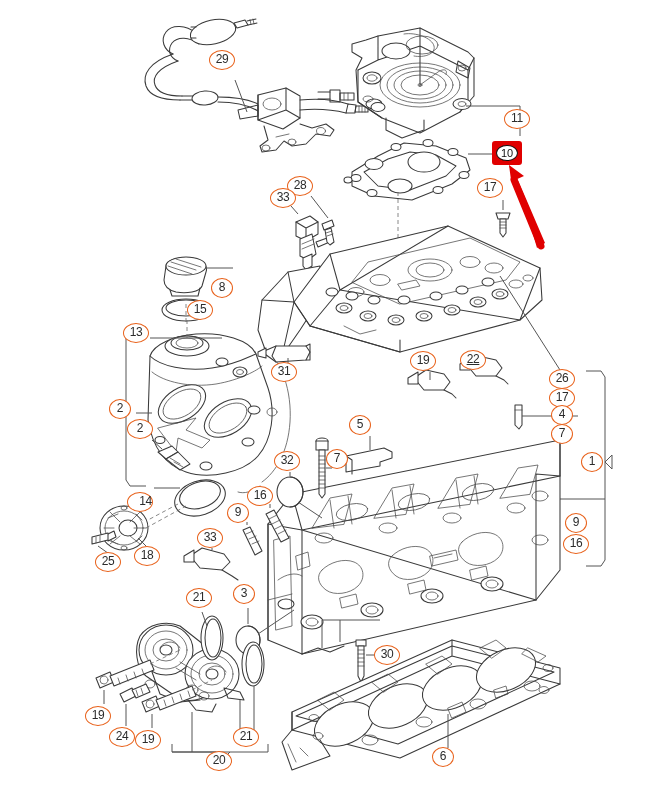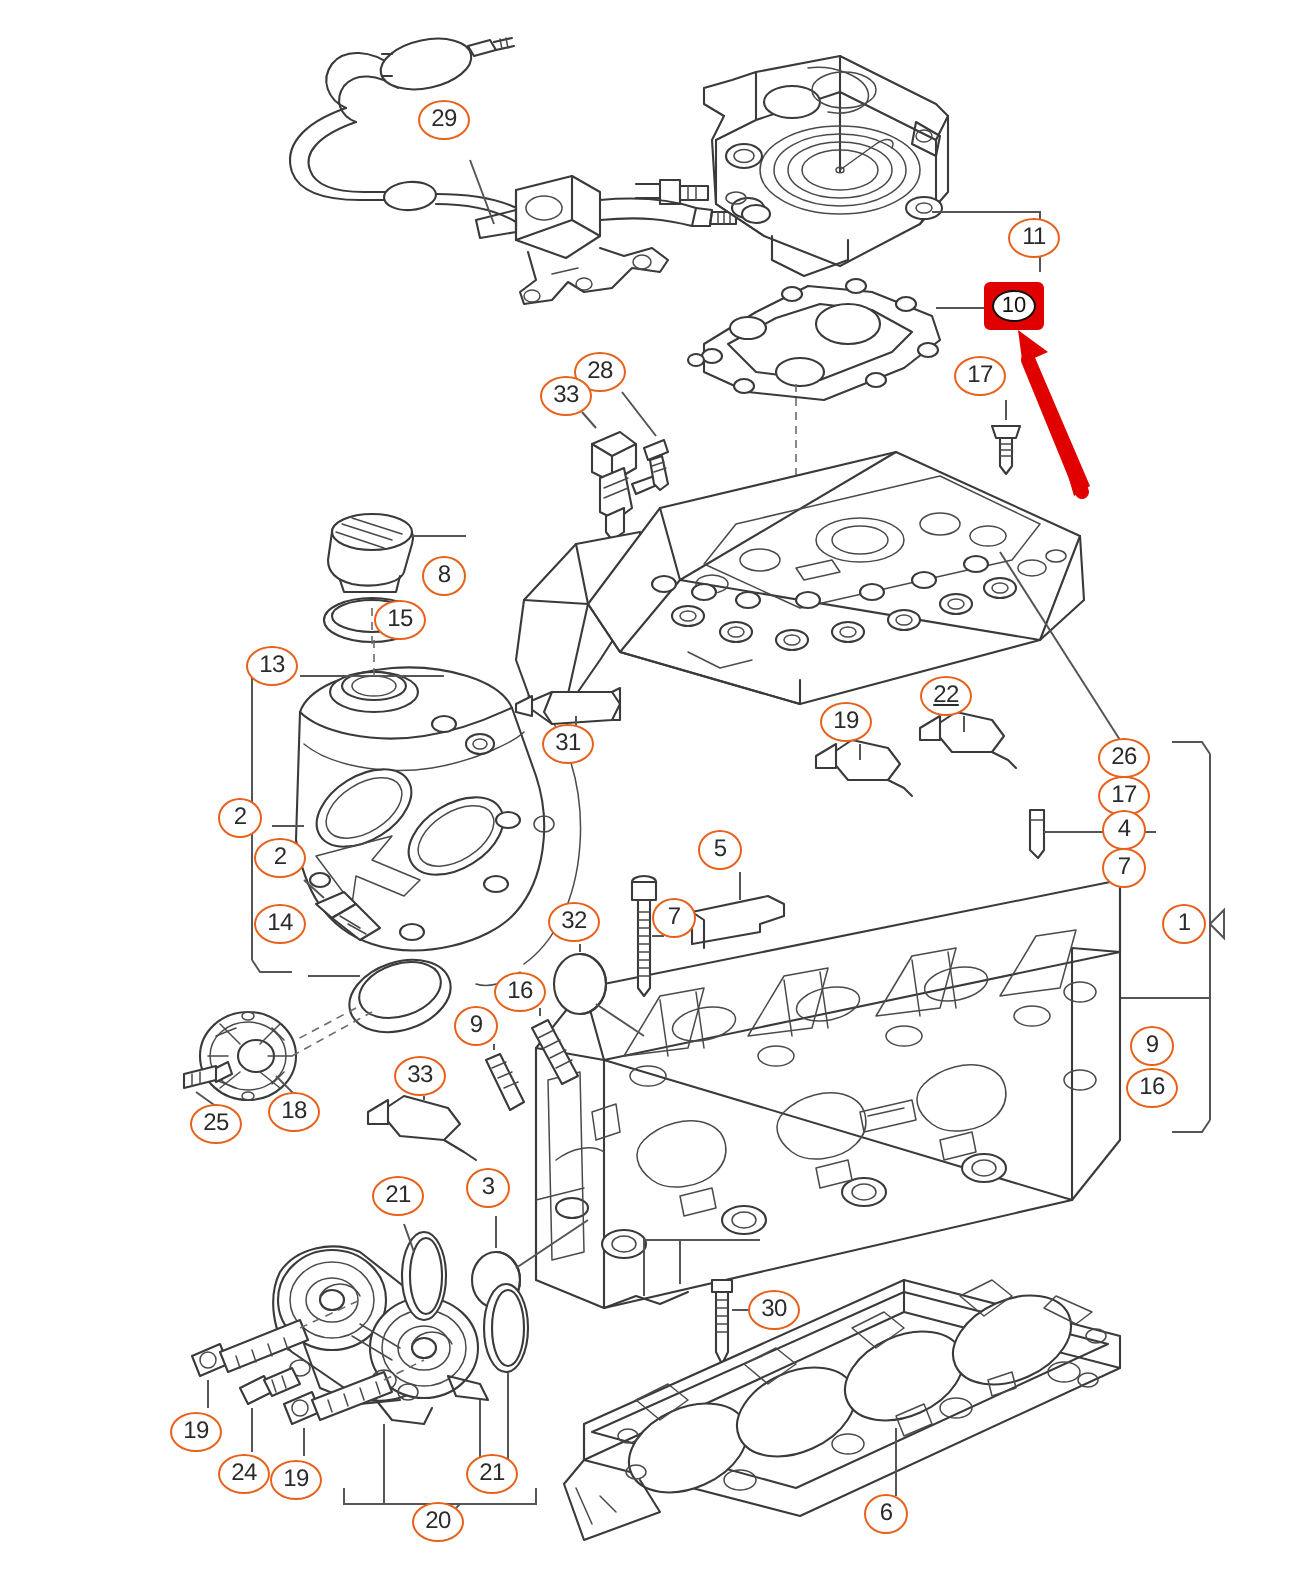--- a/index.html
+++ b/index.html
@@ -554,32 +554,32 @@
       <div class="callout" style="left: 209px; top: 50px;"><span>29</span></div>
       <div class="callout" style="left: 504px; top: 109px;"><span>11</span></div>
       <div class="callout" style="left: 477px; top: 178px;"><span>17</span></div>
       <div class="callout" style="left: 287px; top: 176px;"><span>28</span></div>
       <div class="callout" style="left: 270px; top: 188px;"><span>33</span></div>
       <div class="callout sm" style="left: 211px; top: 278px;"><span>8</span></div>
       <div class="callout" style="left: 187px; top: 300px;"><span>15</span></div>
       <div class="callout" style="left: 123px; top: 323px;"><span>13</span></div>
       <div class="callout" style="left: 271px; top: 362px;"><span>31</span></div>
       <div class="callout" style="left: 410px; top: 351px;"><span>19</span></div>
-      <div class="callout" style="left: 460px; top: 338px; text-decoration: underline;"><span>22</span></div>
+      <div class="callout" style="left: 460px; top: 350px; text-decoration: underline;"><span>22</span></div>
       <div class="callout" style="left: 549px; top: 369px;"><span>26</span></div>
       <div class="callout" style="left: 549px; top: 388px;"><span>17</span></div>
       <div class="callout sm" style="left: 551px; top: 405px;"><span>4</span></div>
       <div class="callout sm" style="left: 551px; top: 424px;"><span>7</span></div>
       <div class="callout sm" style="left: 109px; top: 399px;"><span>2</span></div>
       <div class="callout" style="left: 127px; top: 419px;"><span>2</span></div>
       <div class="callout sm" style="left: 349px; top: 415px;"><span>5</span></div>
       <div class="callout sm" style="left: 581px; top: 452px;"><span>1</span></div>
       <div class="callout" style="left: 274px; top: 451px;"><span>32</span></div>
       <div class="callout sm" style="left: 326px; top: 449px;"><span>7</span></div>
-      <div class="callout" style="left: 127px; top: 452px;"><span>14</span></div>
+      <div class="callout" style="left: 127px; top: 492px; text-align: right;"><span>14</span></div>
       <div class="callout" style="left: 247px; top: 486px;"><span>16</span></div>
       <div class="callout sm" style="left: 227px; top: 503px;"><span>9</span></div>
       <div class="callout sm" style="left: 565px; top: 513px;"><span>9</span></div>
       <div class="callout" style="left: 563px; top: 534px;"><span>16</span></div>
       <div class="callout" style="left: 197px; top: 528px;"><span>33</span></div>
       <div class="callout" style="left: 95px; top: 552px;"><span>25</span></div>
       <div class="callout" style="left: 134px; top: 546px;"><span>18</span></div>
       <div class="callout" style="left: 186px; top: 588px;"><span>21</span></div>
       <div class="callout sm" style="left: 233px; top: 584px;"><span>3</span></div>
       <div class="callout" style="left: 374px; top: 645px;"><span>30</span></div>

